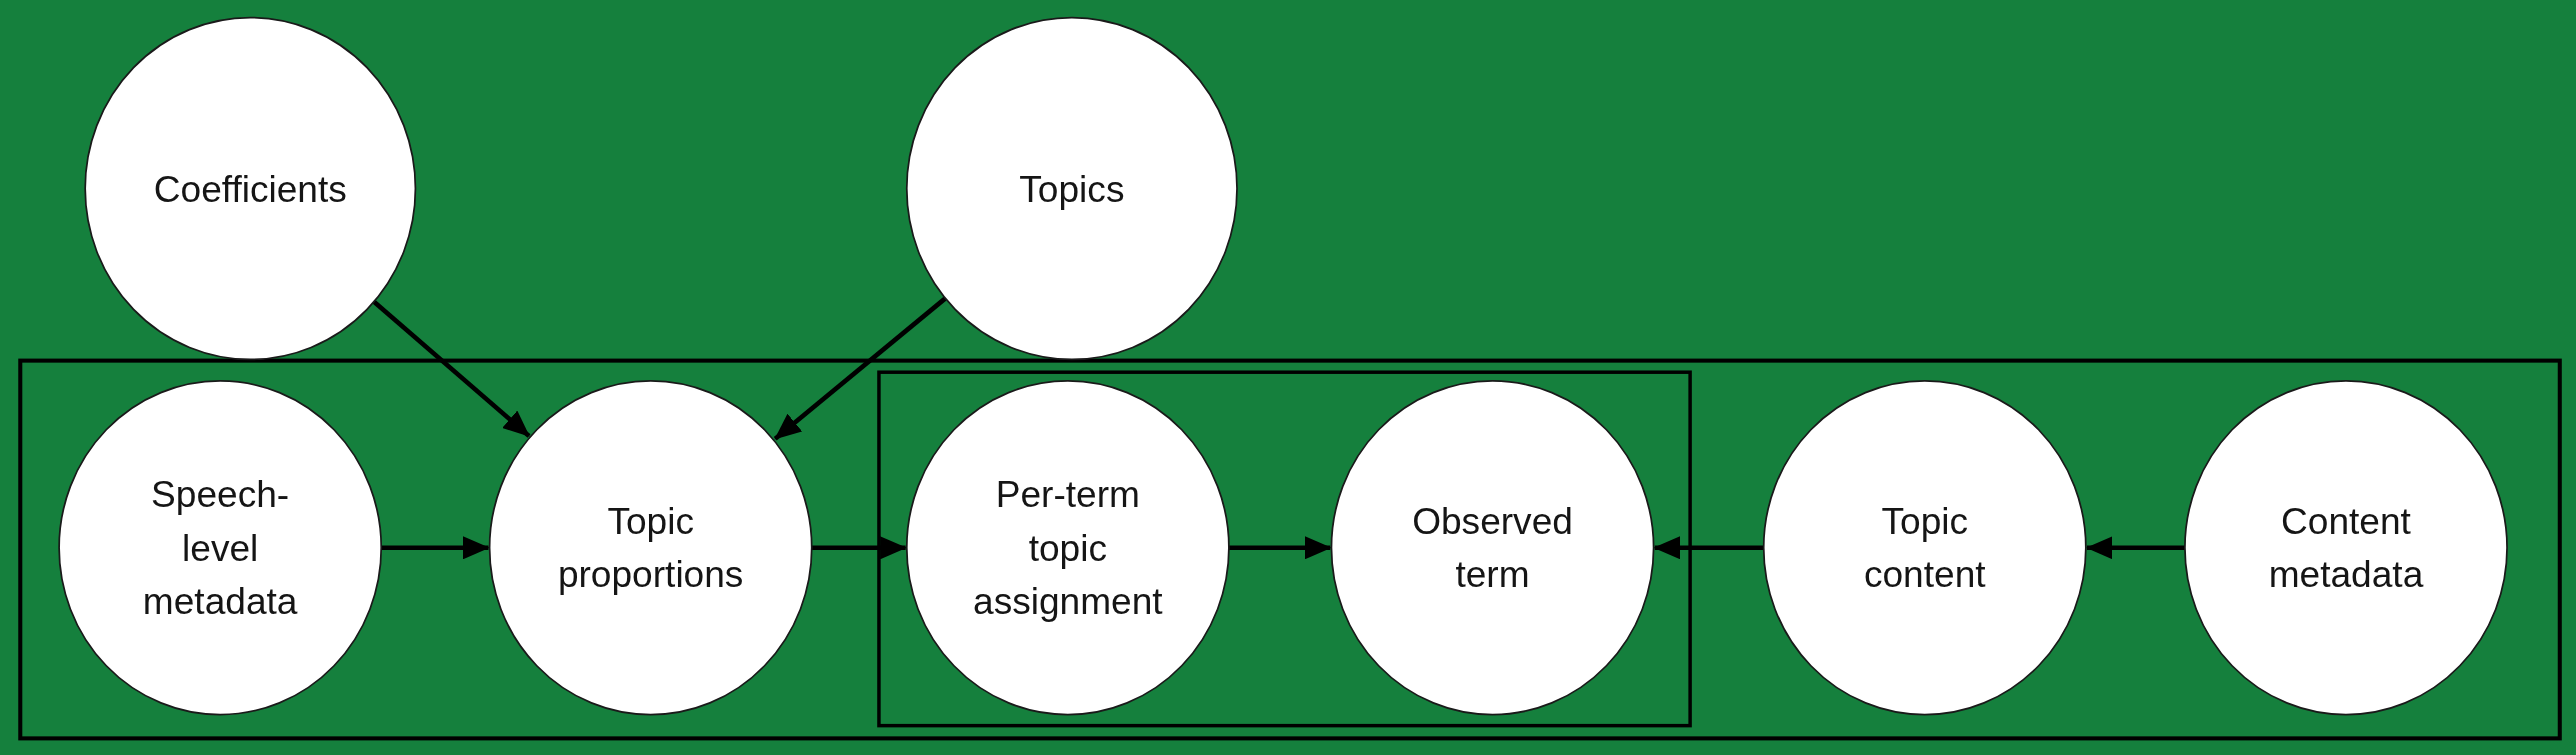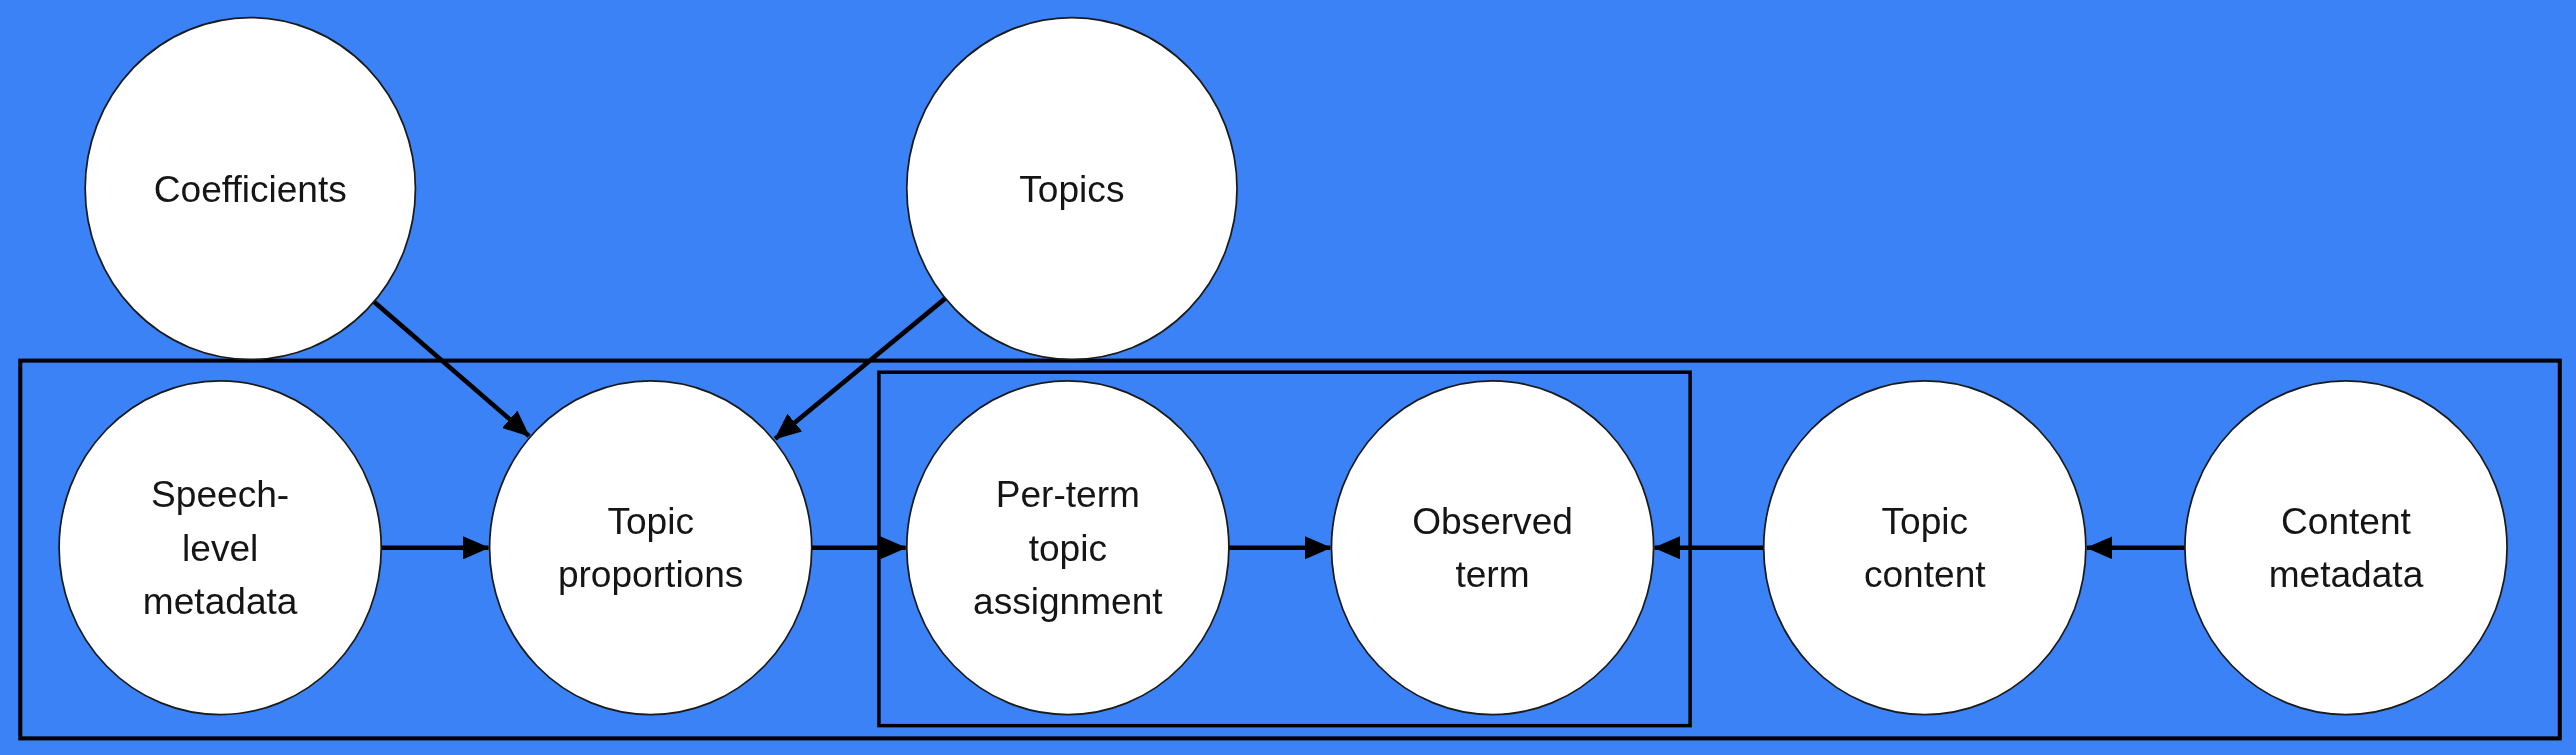--- a/index.html
+++ b/index.html
@@ -3,21 +3,21 @@
 <meta charset="utf-8">
 <style>
   html, body {
     margin: 0;
     padding: 0;
     background: #ffffff;
   }
   .diagram-wrap {
     width: 2576px;
     height: 756px;
-    background: #3b82f6;
+    background: #15803d;
   }
   svg {
     display: block;
   }
   .node-ellipse {
     fill: #ffffff;
     stroke: #1a1a1a;
     stroke-width: 3;
   }
   .plate {

